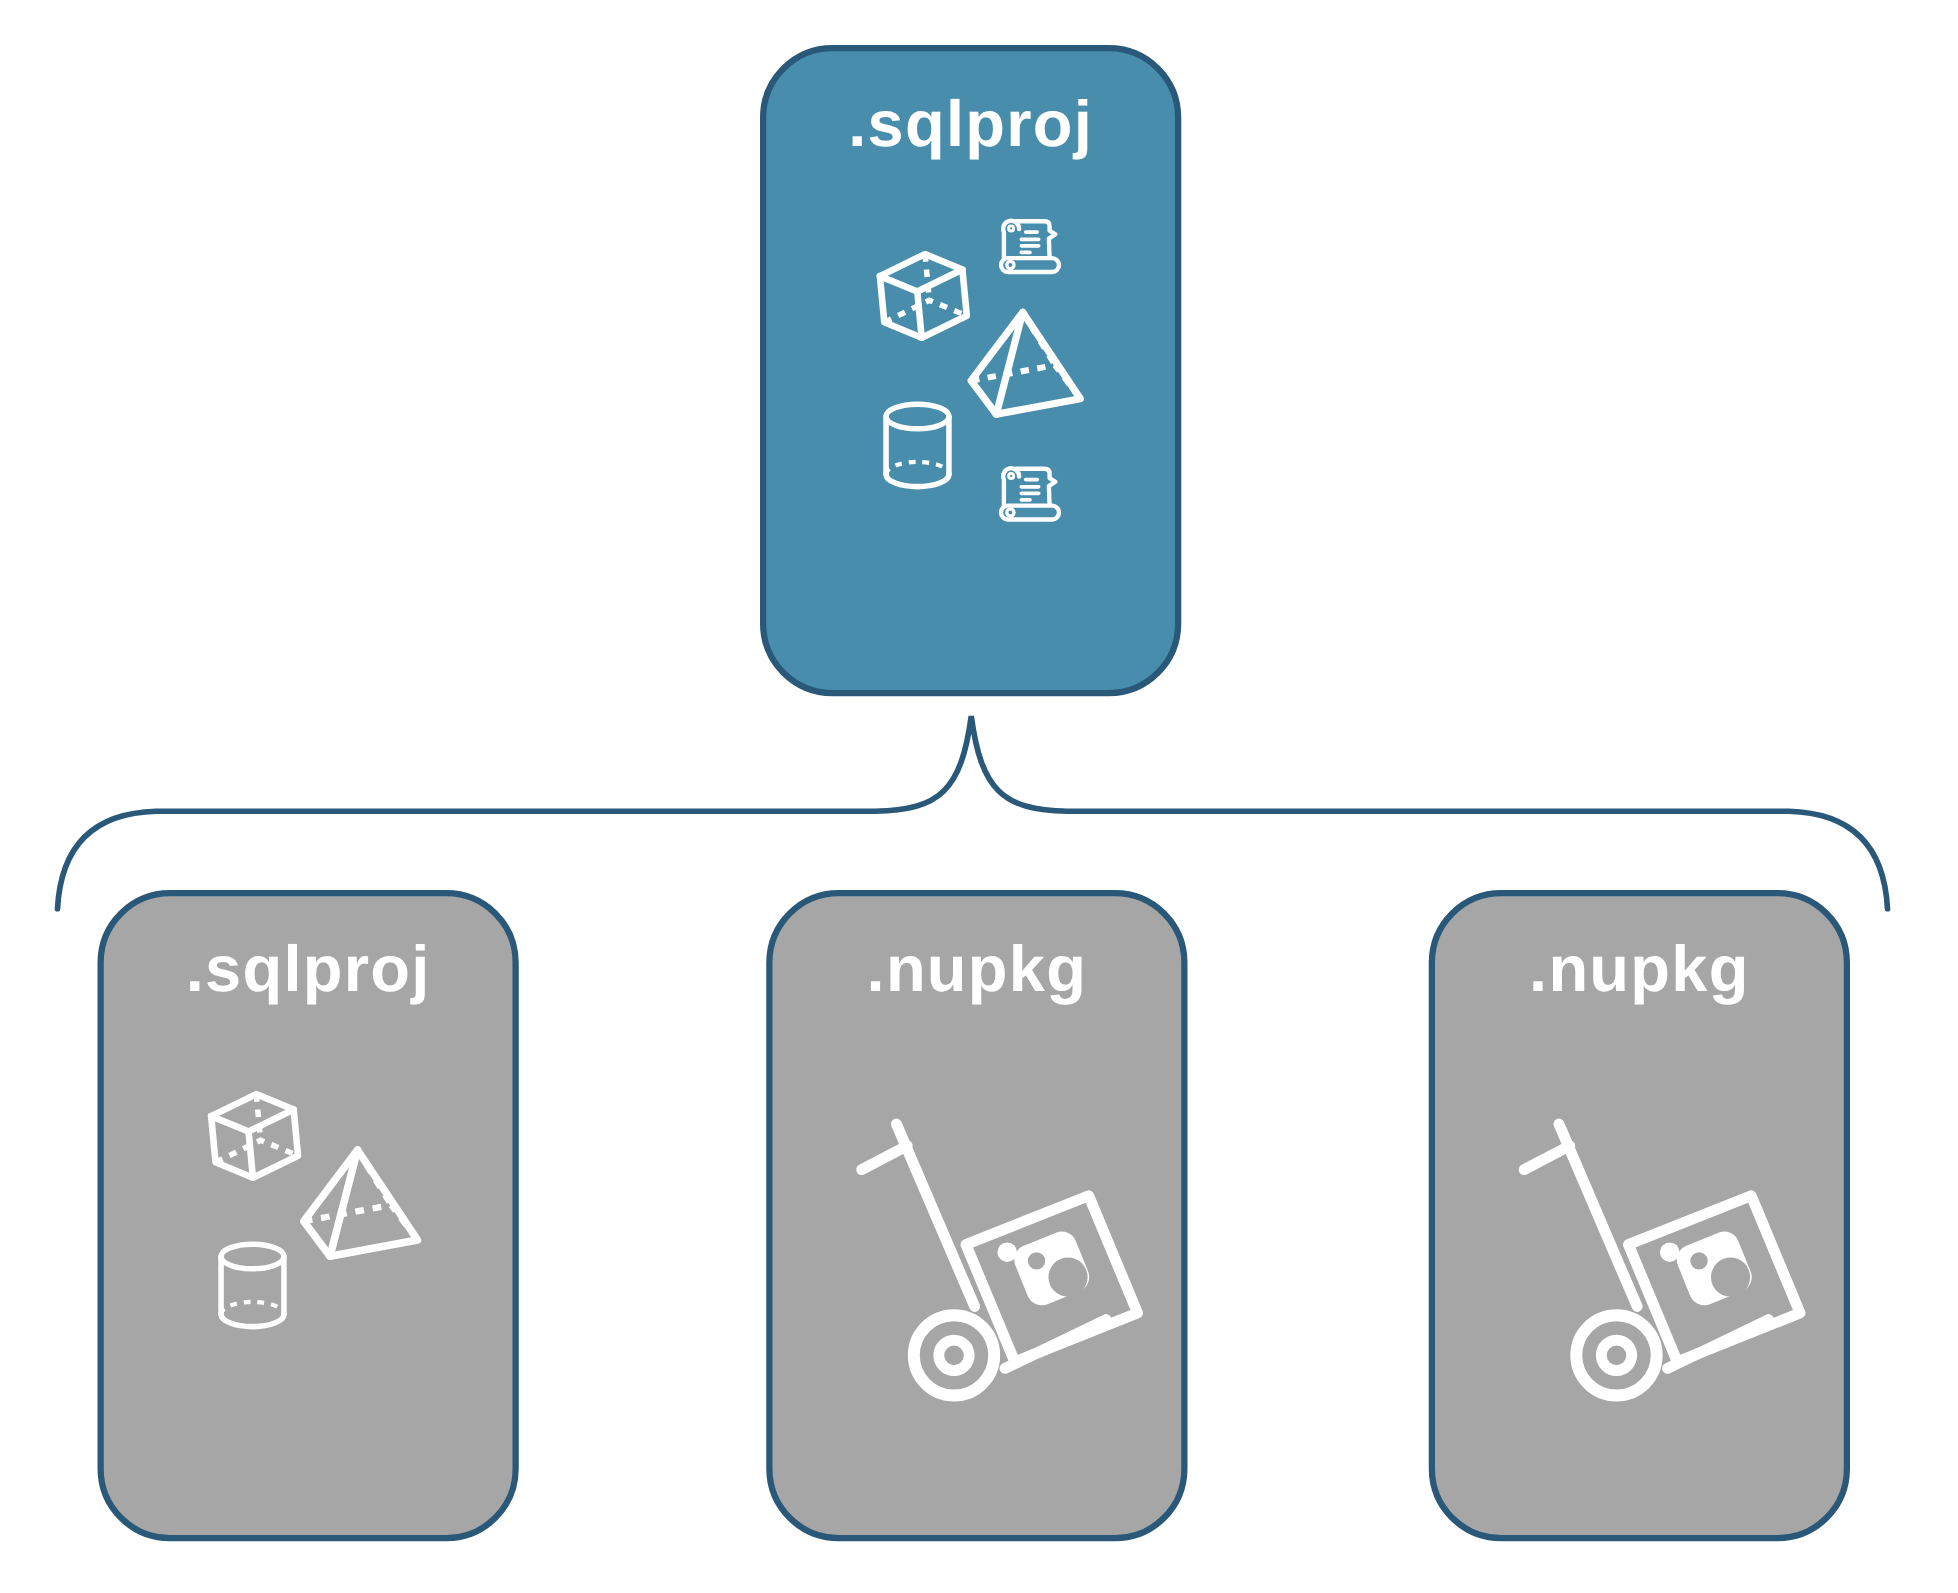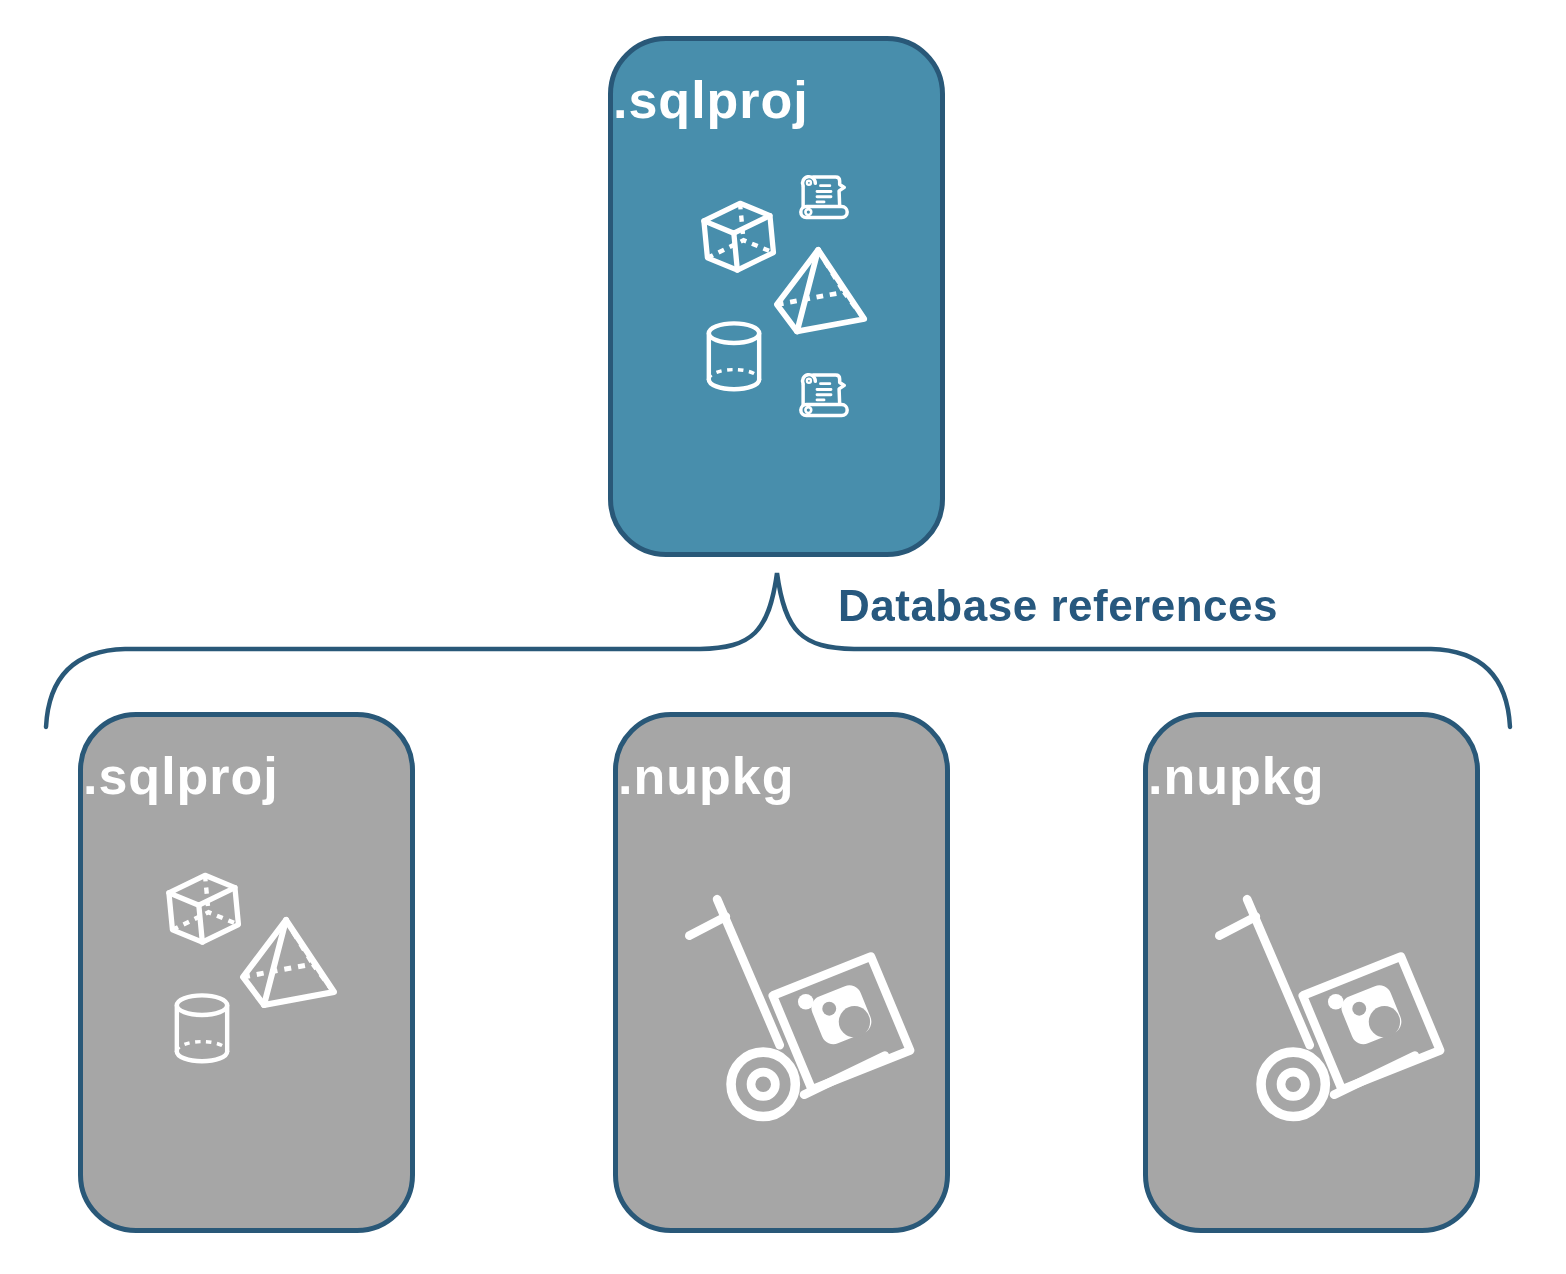--- a/index.html
+++ b/index.html
@@ -4,38 +4,37 @@
 <style>
   html,body{margin:0;padding:0;background:#ffffff;}
   .canvas{position:relative;width:1566px;height:1274px;background:#ffffff;overflow:hidden;
           font-family:"Liberation Sans", sans-serif;}
   .node{position:absolute;width:337px;height:521px;box-sizing:border-box;
         border:5px solid #295878;border-radius:58px;}
   .node-root{left:608px;top:36px;background:#488eac;}
   .node-c0{left:78px;top:712px;background:#a6a6a6;}
   .node-c1{left:613px;top:712px;background:#a6a6a6;}
   .node-c2{left:1143px;top:712px;background:#a6a6a6;}
-  .node-title{position:absolute;top:31px;left:0;right:0;
+  .node-title{position:absolute;top:31px;left:0;right:0;text-align:center;
         font-weight:bold;font-size:52px;line-height:56px;color:#ffffff;letter-spacing:1px;}
   .icon{position:absolute;}
   .brace-svg{position:absolute;left:0;top:0;width:1566px;height:1274px;pointer-events:none;}
   .connector-label{position:absolute;left:838px;top:582px;width:480px;
         font-weight:bold;font-size:44px;line-height:48px;color:#27587e;letter-spacing:0.5px;}
   svg{display:block;}
 </style>
 </head>
 <body>
 
 <div class="canvas">
 
   <svg class="brace-svg" viewBox="0 0 1566 1274">
     <path d="M46 727 Q50 651 125 649 L700 649 C752 648 769 632 777 573 C785 632 802 648 854 649 L1431 649 Q1506 651 1510 727" fill="none" stroke="#295878" stroke-width="4.5" stroke-linecap="round"></path>
   </svg>
 
-  <div class="connector-label">Database references</div>
 
   <div class="node node-root">
     <div class="node-title">.sqlproj</div>
 
     <svg class="icon" style="left:182px;top:129px;" width="58" height="58" viewBox="0 0 100 100">
       <g fill="none" stroke="#ffffff" stroke-linecap="round" stroke-linejoin="round">
         <path d="M35 23 a11 11 0 1 0 -21 4" stroke-width="6"></path>
         <circle cx="24" cy="22" r="3.5" stroke-width="4"></circle>
         <path d="M14 29 L14 64" stroke-width="6"></path>
         <path d="M31 12 H70 Q77 12 77 19 V25 L85 30 L76 36 L77 62" stroke-width="6"></path>

